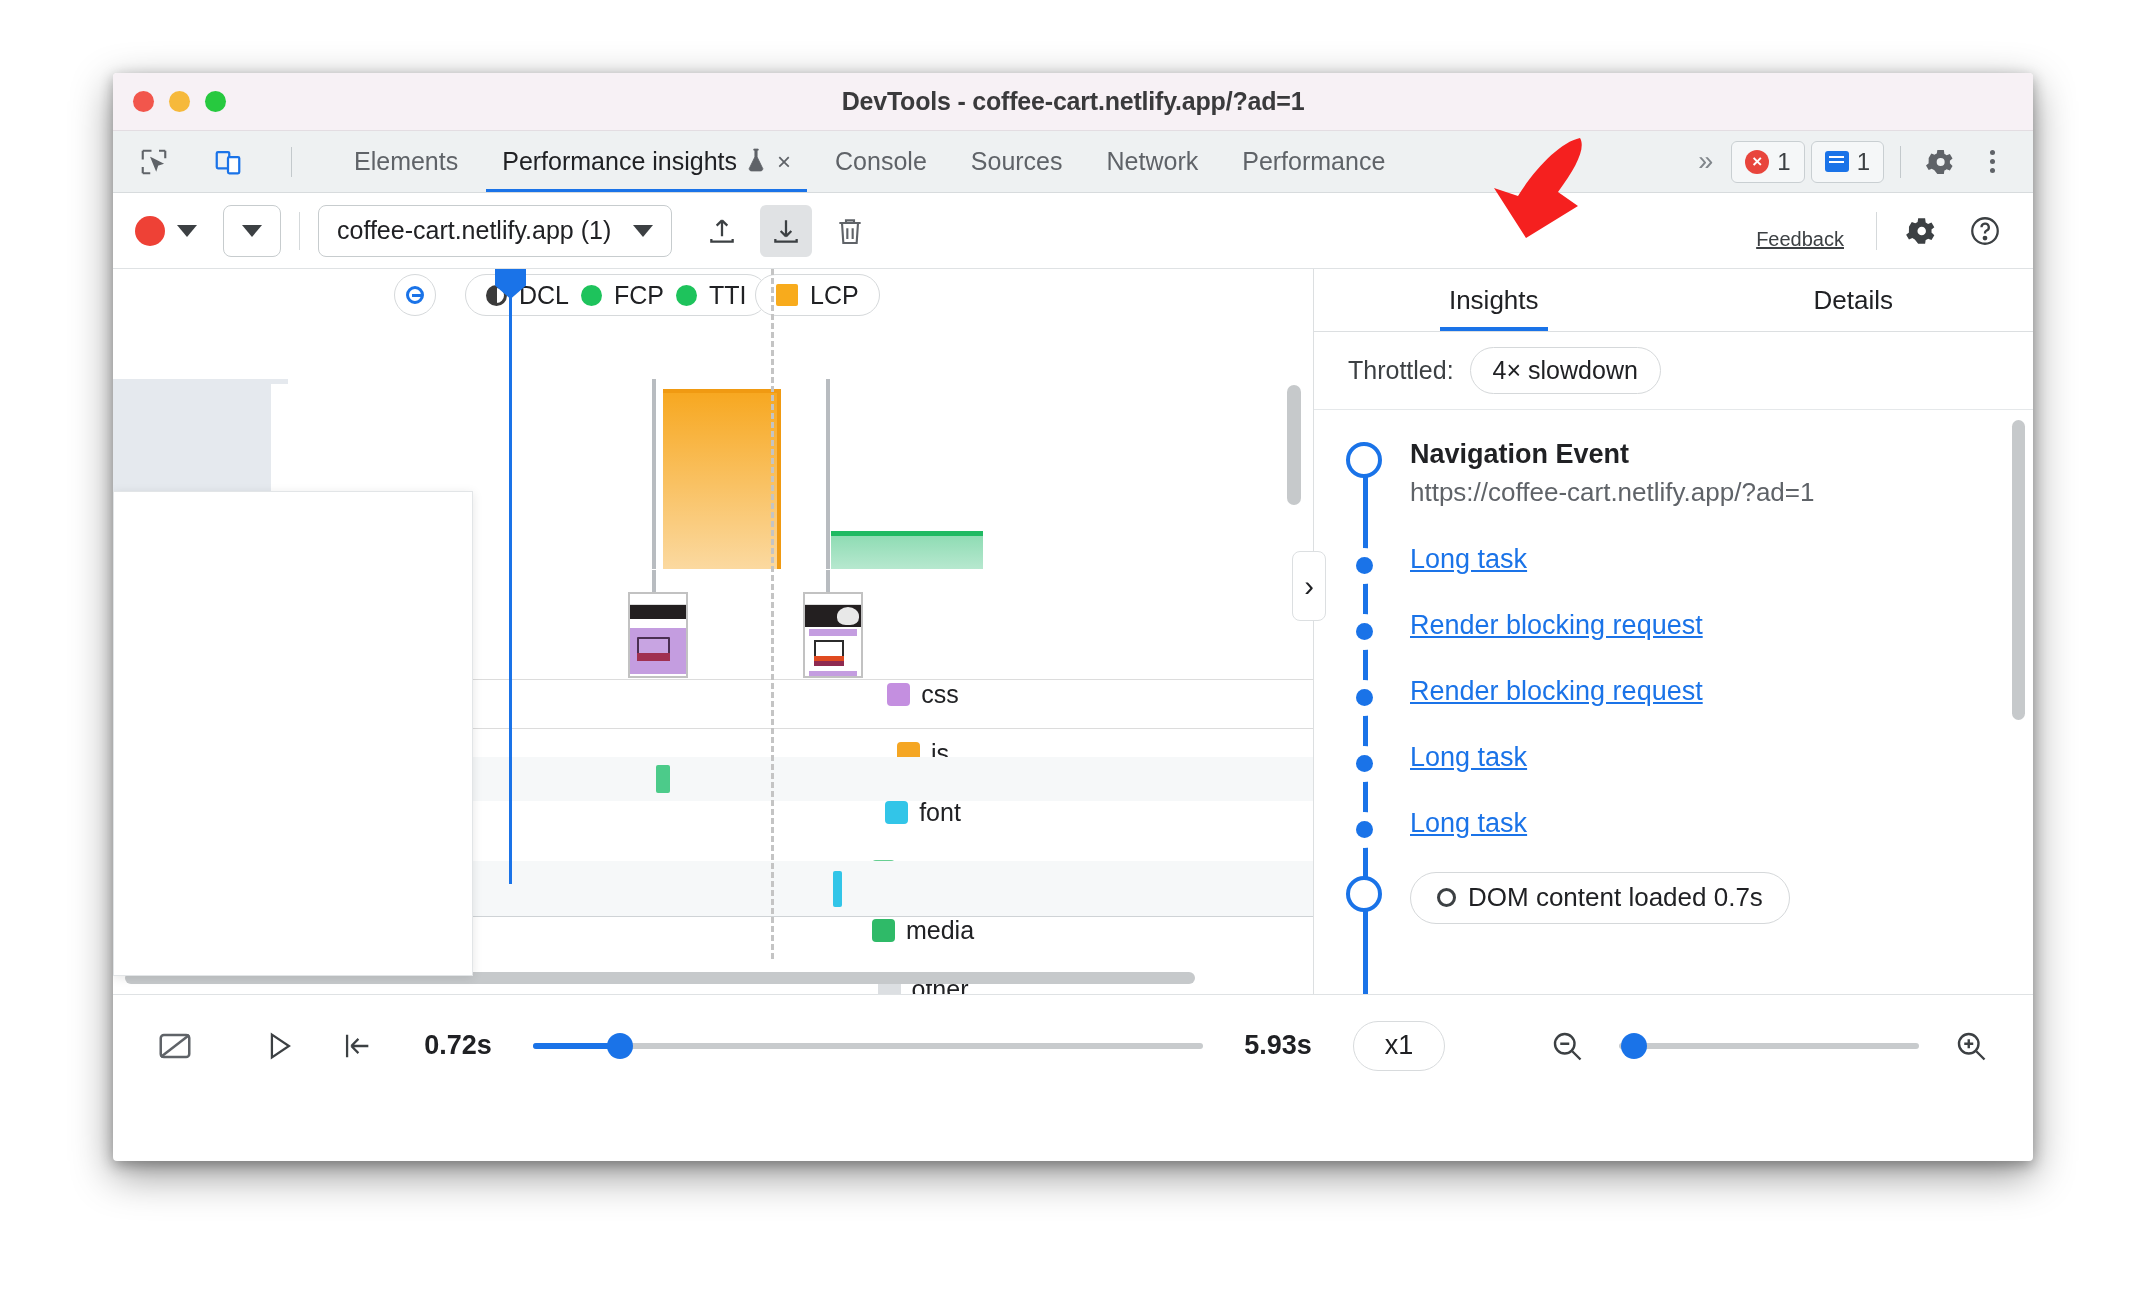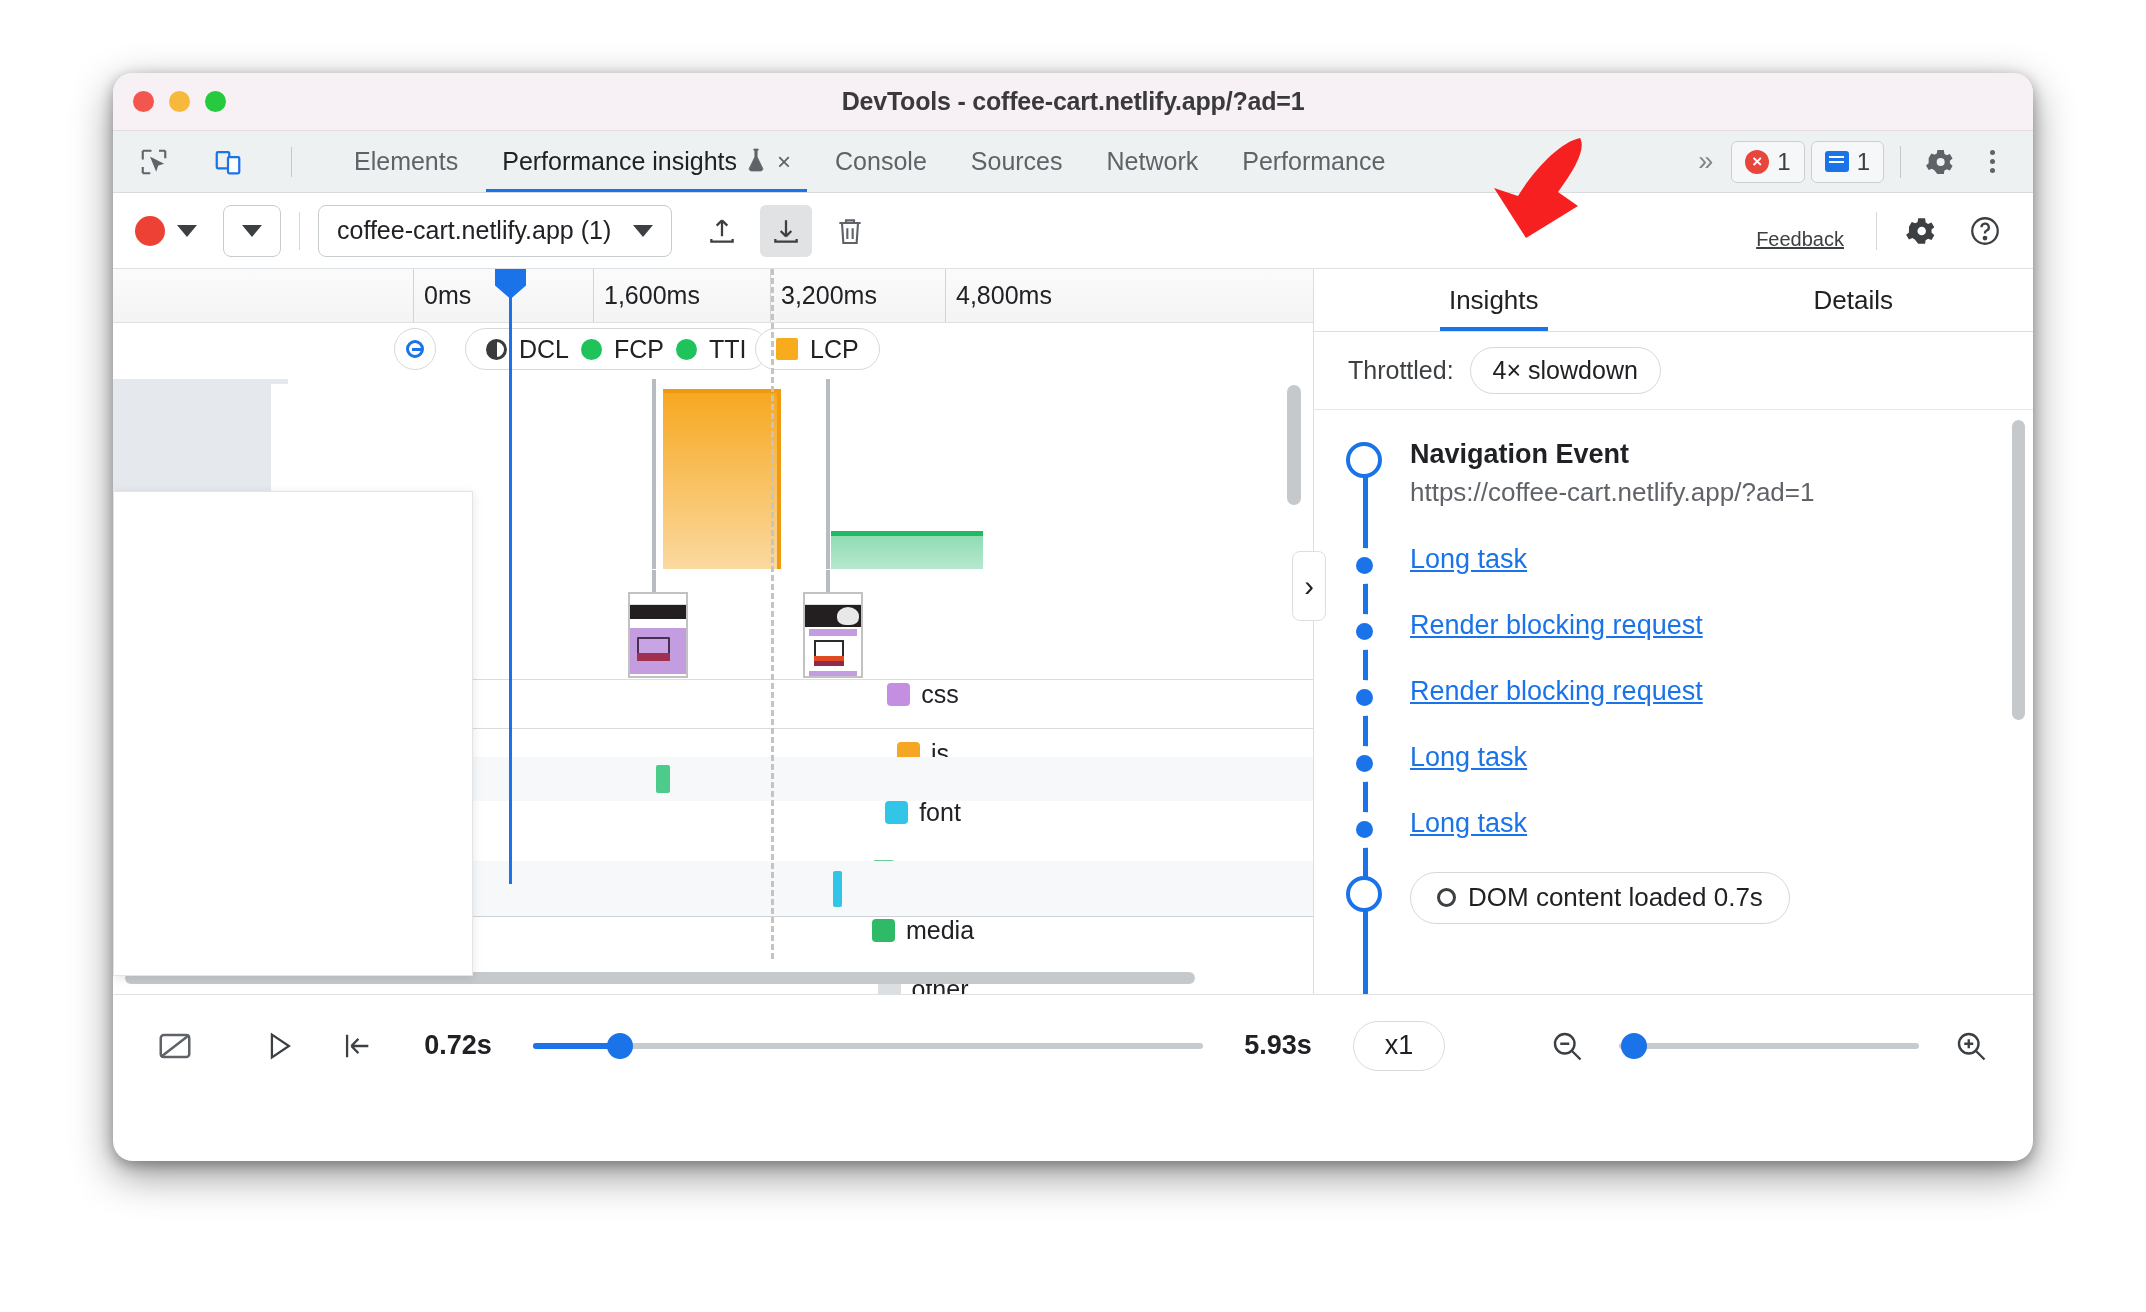--- a/index.html
+++ b/index.html
@@ -9,21 +9,21 @@
     font-family: "Liberation Sans", sans-serif;
     overflow: hidden;
   }
   #root { position: relative; width: 2146px; height: 1312px; background: #fff; }
 
   
   .window {
     position: absolute; left: 113px; top: 73px;
     width: 1920px; height: 1088px;
     background: #ffffff;
-    border-radius: 20px;
+    border-radius: 4px;
     box-shadow: 0 14px 42px rgba(0,0,0,0.42), 0 4px 14px rgba(0,0,0,0.30);
     overflow: hidden;
   }
 
   
   .titlebar {
     position: relative; height: 58px;
     background: #f7f1f5;
     border-bottom: 1px solid #e3dde2;
     display: flex; align-items: center;
@@ -464,26 +464,20 @@
         <path d="M9.5 9.3a2.6 2.6 0 1 1 3.4 2.5c-.6.3-.9.8-.9 1.5v.4"></path>
         <circle cx="12" cy="17" r="0.9" fill="#3c4043"></circle>
       </svg>
     </div>
   </div>
 
   <div class="body-area">
 
     <div class="timeline">
 
-      <div class="ruler">
-        <div class="tick" style="left:300px">0ms</div>
-        <div class="tick" style="left:480px">1,600ms</div>
-        <div class="tick" style="left:657px">3,200ms</div>
-        <div class="tick" style="left:832px">4,800ms</div>
-      </div>
 
       <div class="markers-row">
         <div class="chip-small" style="left:281px">
           <span class="mini-circ"></span>
         </div>
         <div class="chip" style="left:352px">
           <span class="mk-half"></span>
           <span>DCL</span>
           <span class="mk-dot" style="background:#1ec35c"></span>
           <span>FCP</span>

